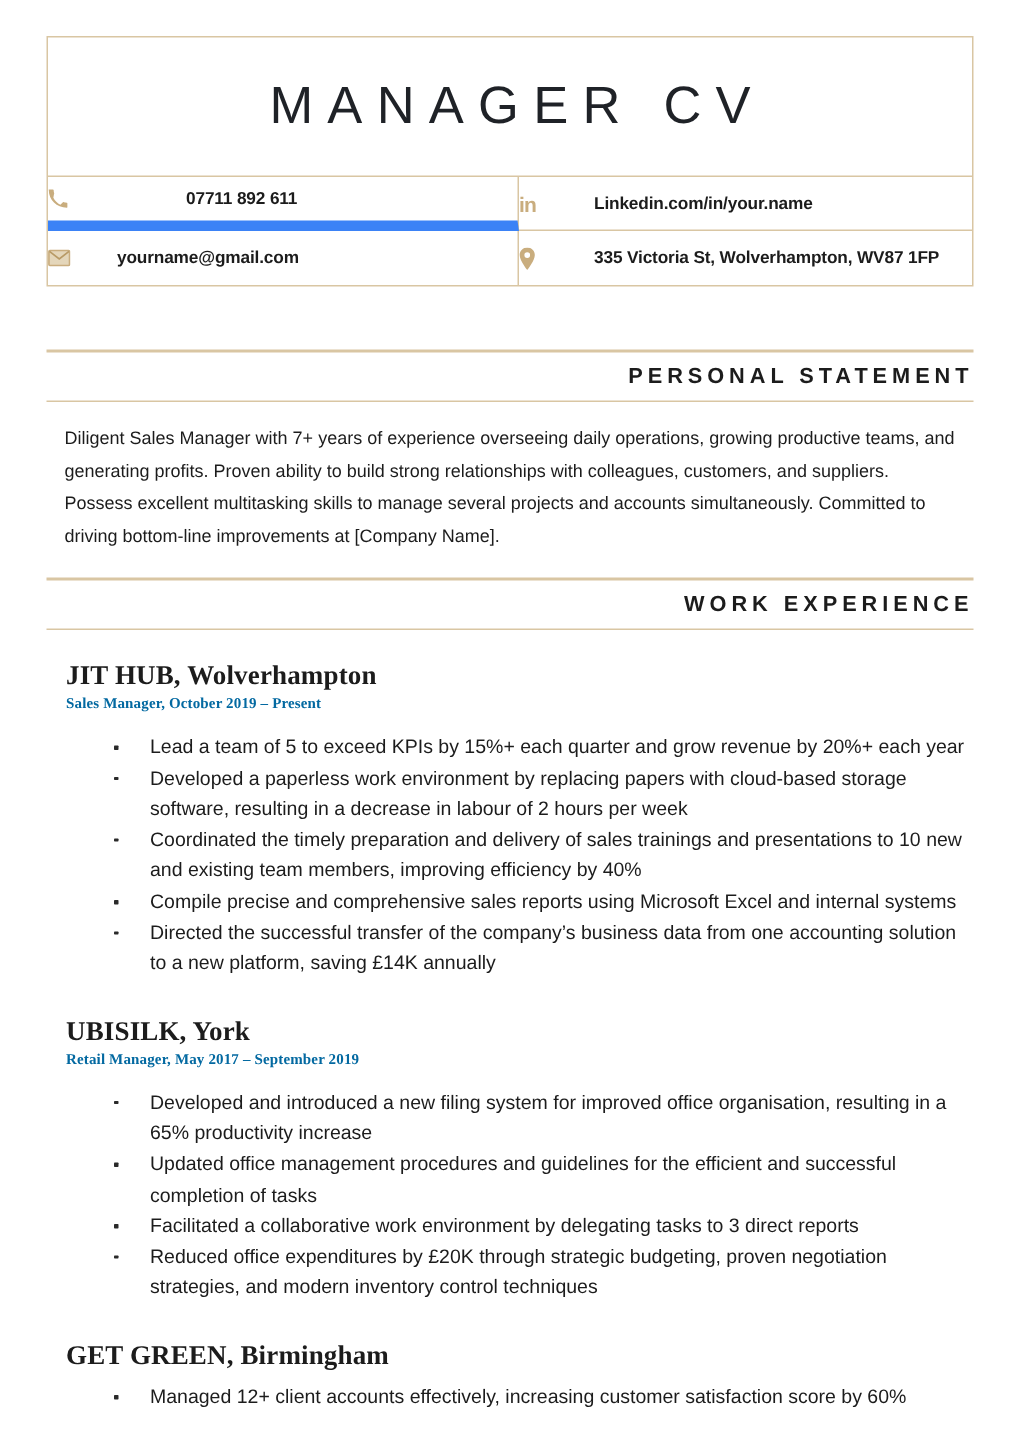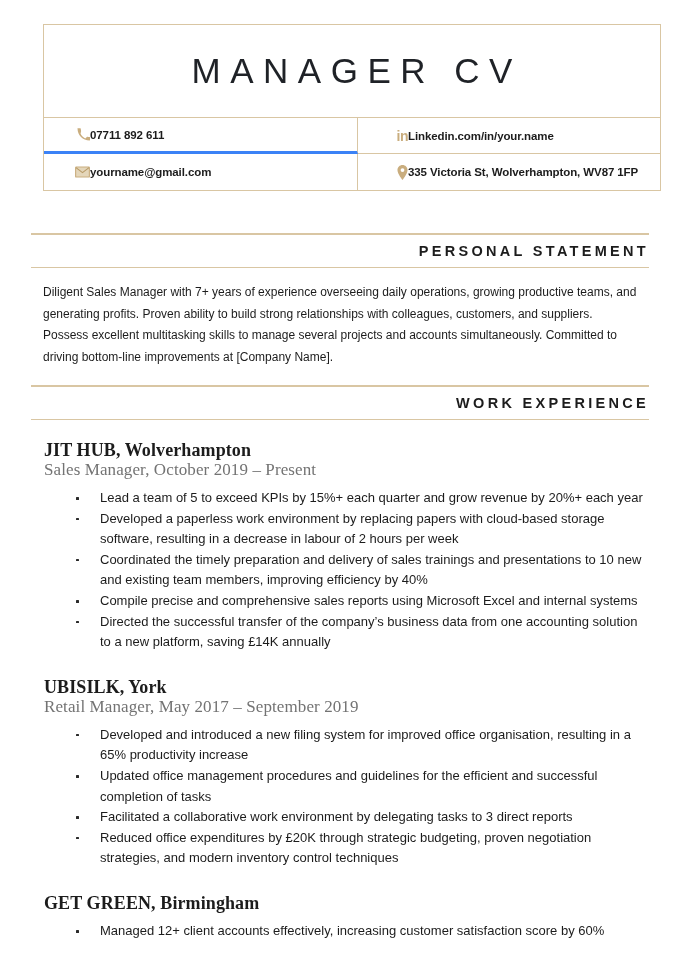--- a/index.html
+++ b/index.html
@@ -22,21 +22,21 @@
     height: 962px;
     box-sizing: border-box;
     padding: 0;
     background: #ffffff;
     position: relative;
   }
 
   
   .header-box {
     position: absolute;
-    left: 43px;
+    left: 31px;
     top: 24px;
     width: 618px;
     box-sizing: border-box;
     border: 1px solid #d9c6a3;
   }
   .cv-title-row {
     height: 93px;
     display: flex;
     align-items: center;
     justify-content: center;
@@ -57,31 +57,31 @@
     display: grid;
     grid-template-columns: 314px 1fr;
     grid-template-rows: 36px 36px;
   }
   .contact-cell {
     display: flex;
     align-items: center;
     box-sizing: border-box;
     padding-left: 0;
   }
-  .contact-cell.c-tl { border-right: 1px solid #d9c6a3; border-bottom: 3px solid #3b82f6; }
+  .contact-cell.c-tl { border-right: 1px solid #d9c6a3; border-bottom: 7px solid #3b82f6; gap: 46px; }
   .contact-cell.c-tr { border-bottom: 1px solid #d9c6a3; }
   .contact-cell.c-bl { border-right: 1px solid #d9c6a3; }
   .contact-cell.c-br { }
 
   .ci-icon {
     width: 46px;
     min-width: 46px;
     display: flex;
     align-items: center;
-    justify-content: flex-end;
+    justify-content: flex-start;
     color: #c9ad7e;
   }
   .contact-cell.c-tr .ci-icon,
   .contact-cell.c-br .ci-icon {
     width: 50px;
     min-width: 50px;
   }
   .ci-text {
     font-family: "Liberation Sans", sans-serif;
     font-size: 11.5px;
@@ -136,23 +136,23 @@
   .job-company {
     font-family: "Liberation Serif", serif;
     font-size: 18px;
     font-weight: 700;
     color: #1c1c1c;
     line-height: 18px;
     letter-spacing: 0.1px;
   }
   .job-role {
     font-family: "Liberation Serif", serif;
-    font-size: 17px;
-    font-weight: 400;
-    color: #737373;
+    font-size: 10px;
+    font-weight: 700;
+    color: #0369a1;
     line-height: 19px;
     margin-top: 1px;
     letter-spacing: 0.1px;
   }
   .bullets {
     list-style: none;
     margin: 9px 0 0 0;
     padding: 0;
   }
   .bullets li {

